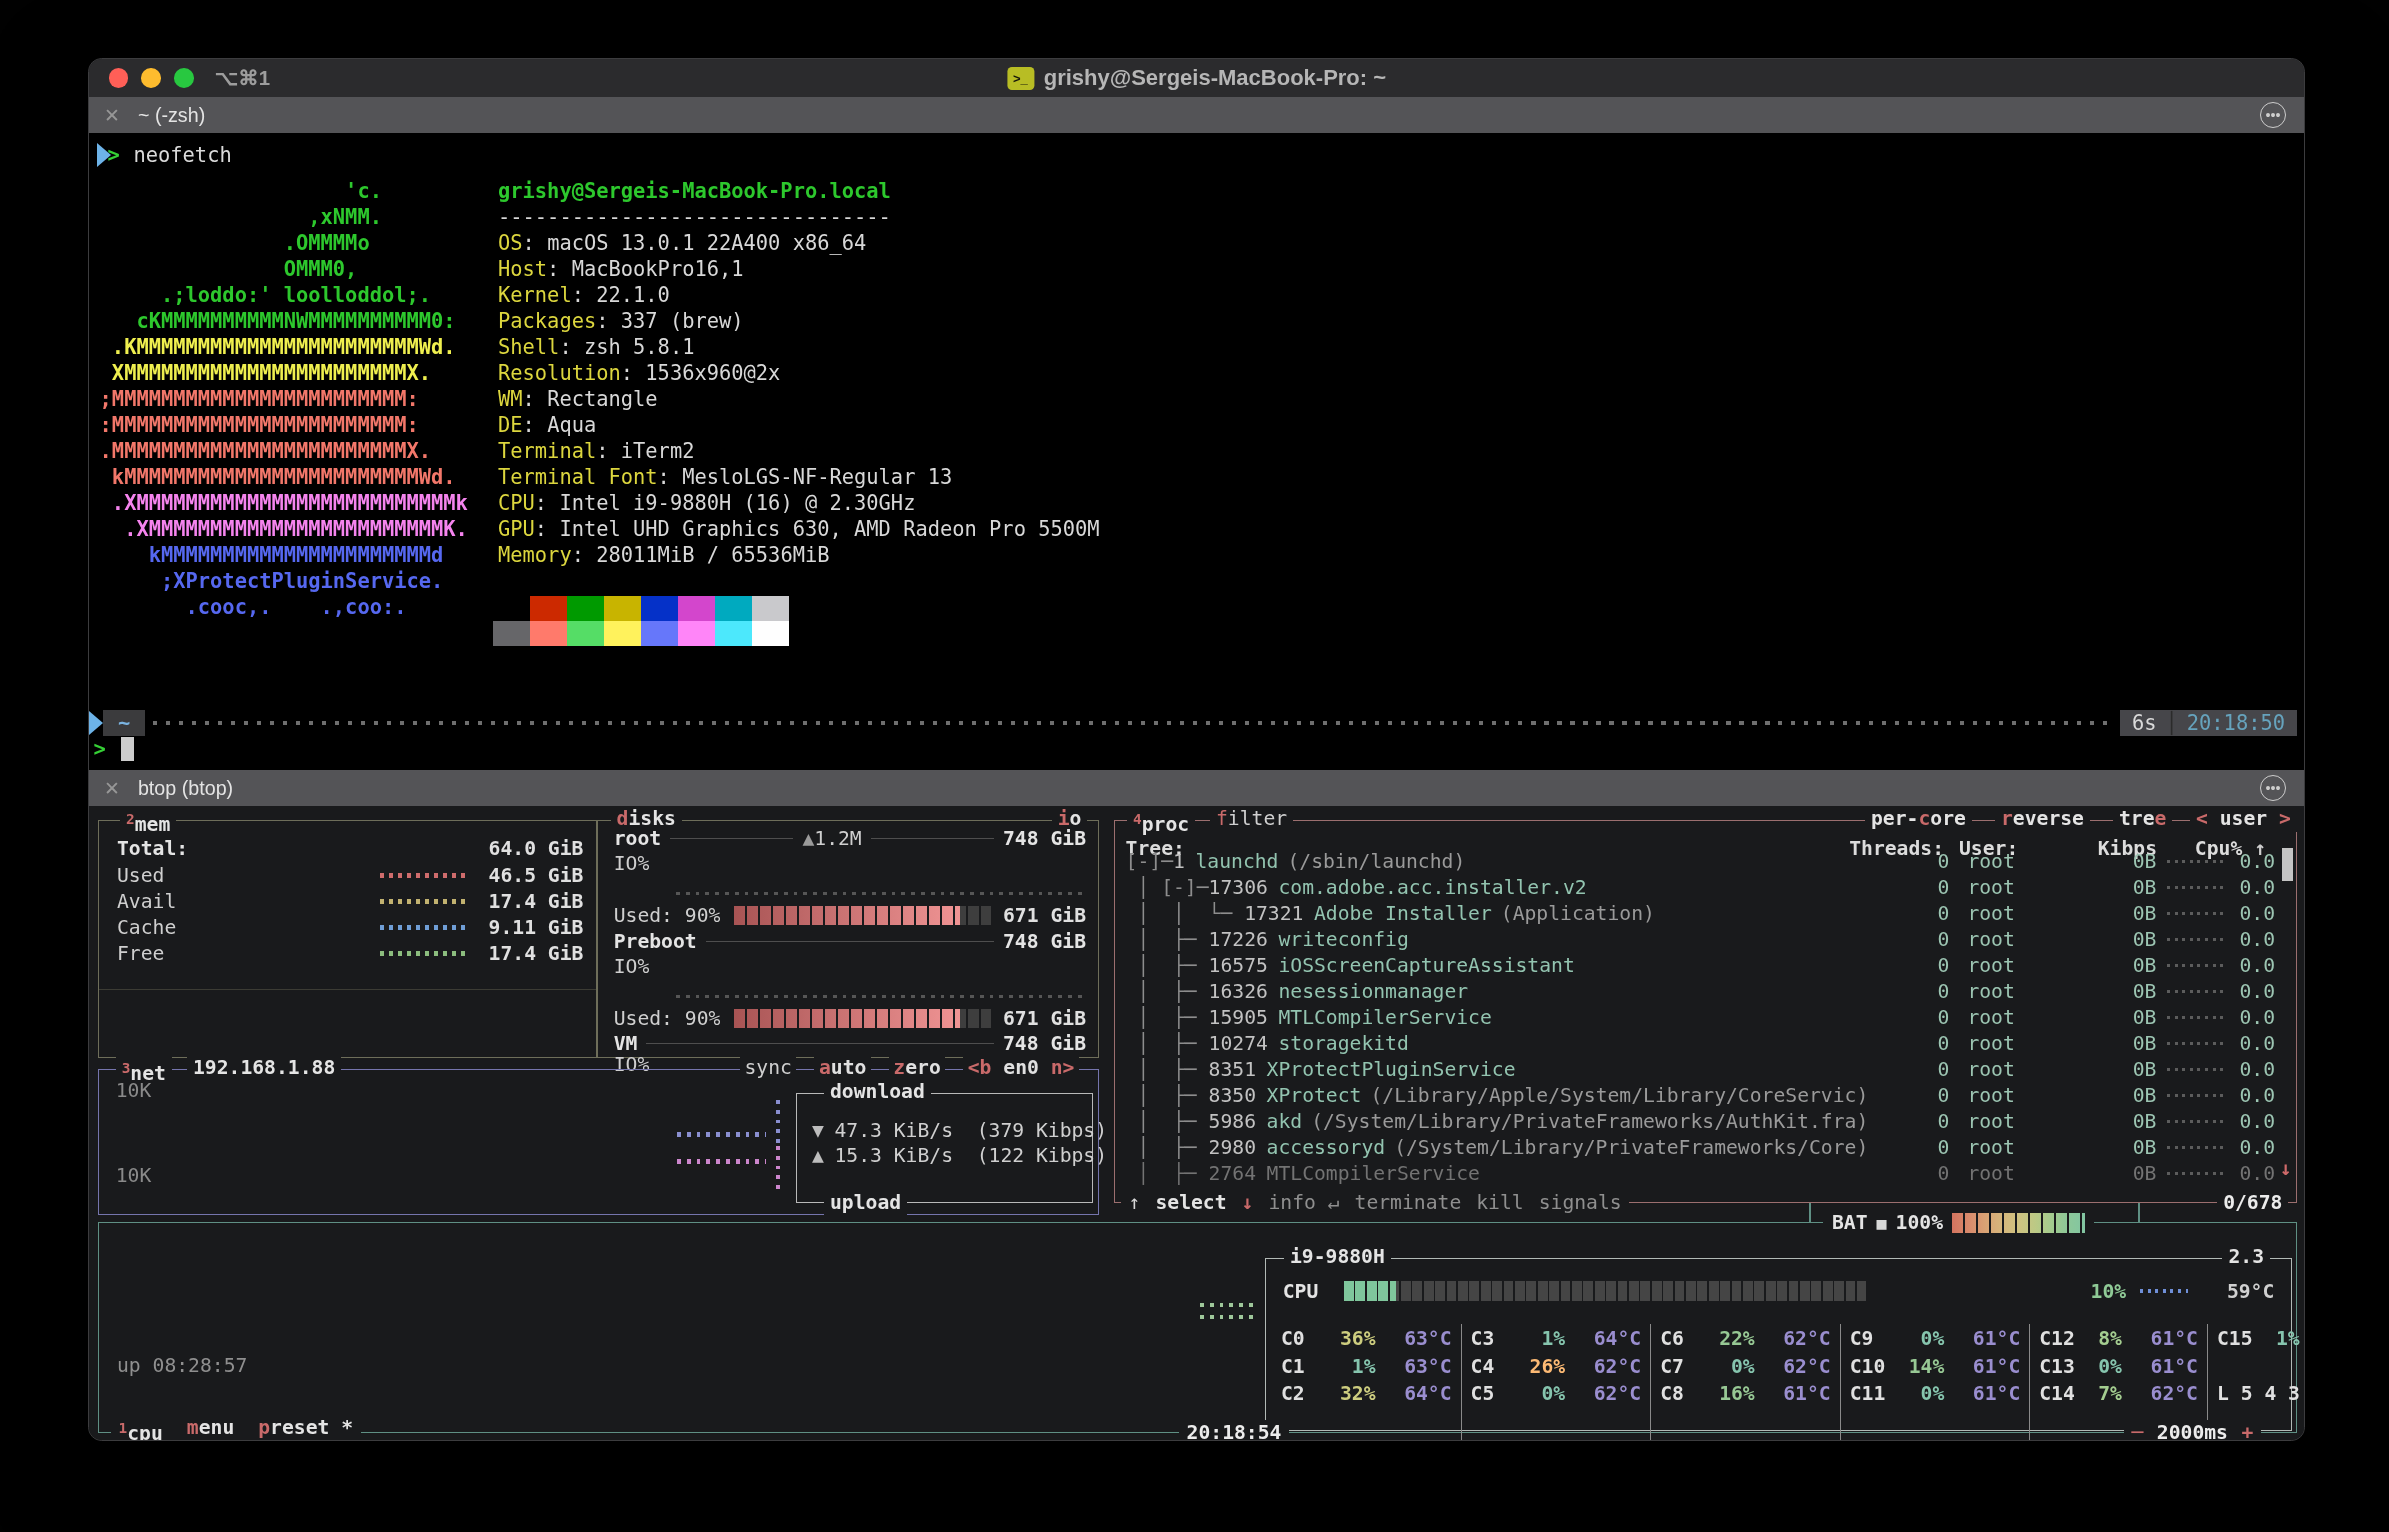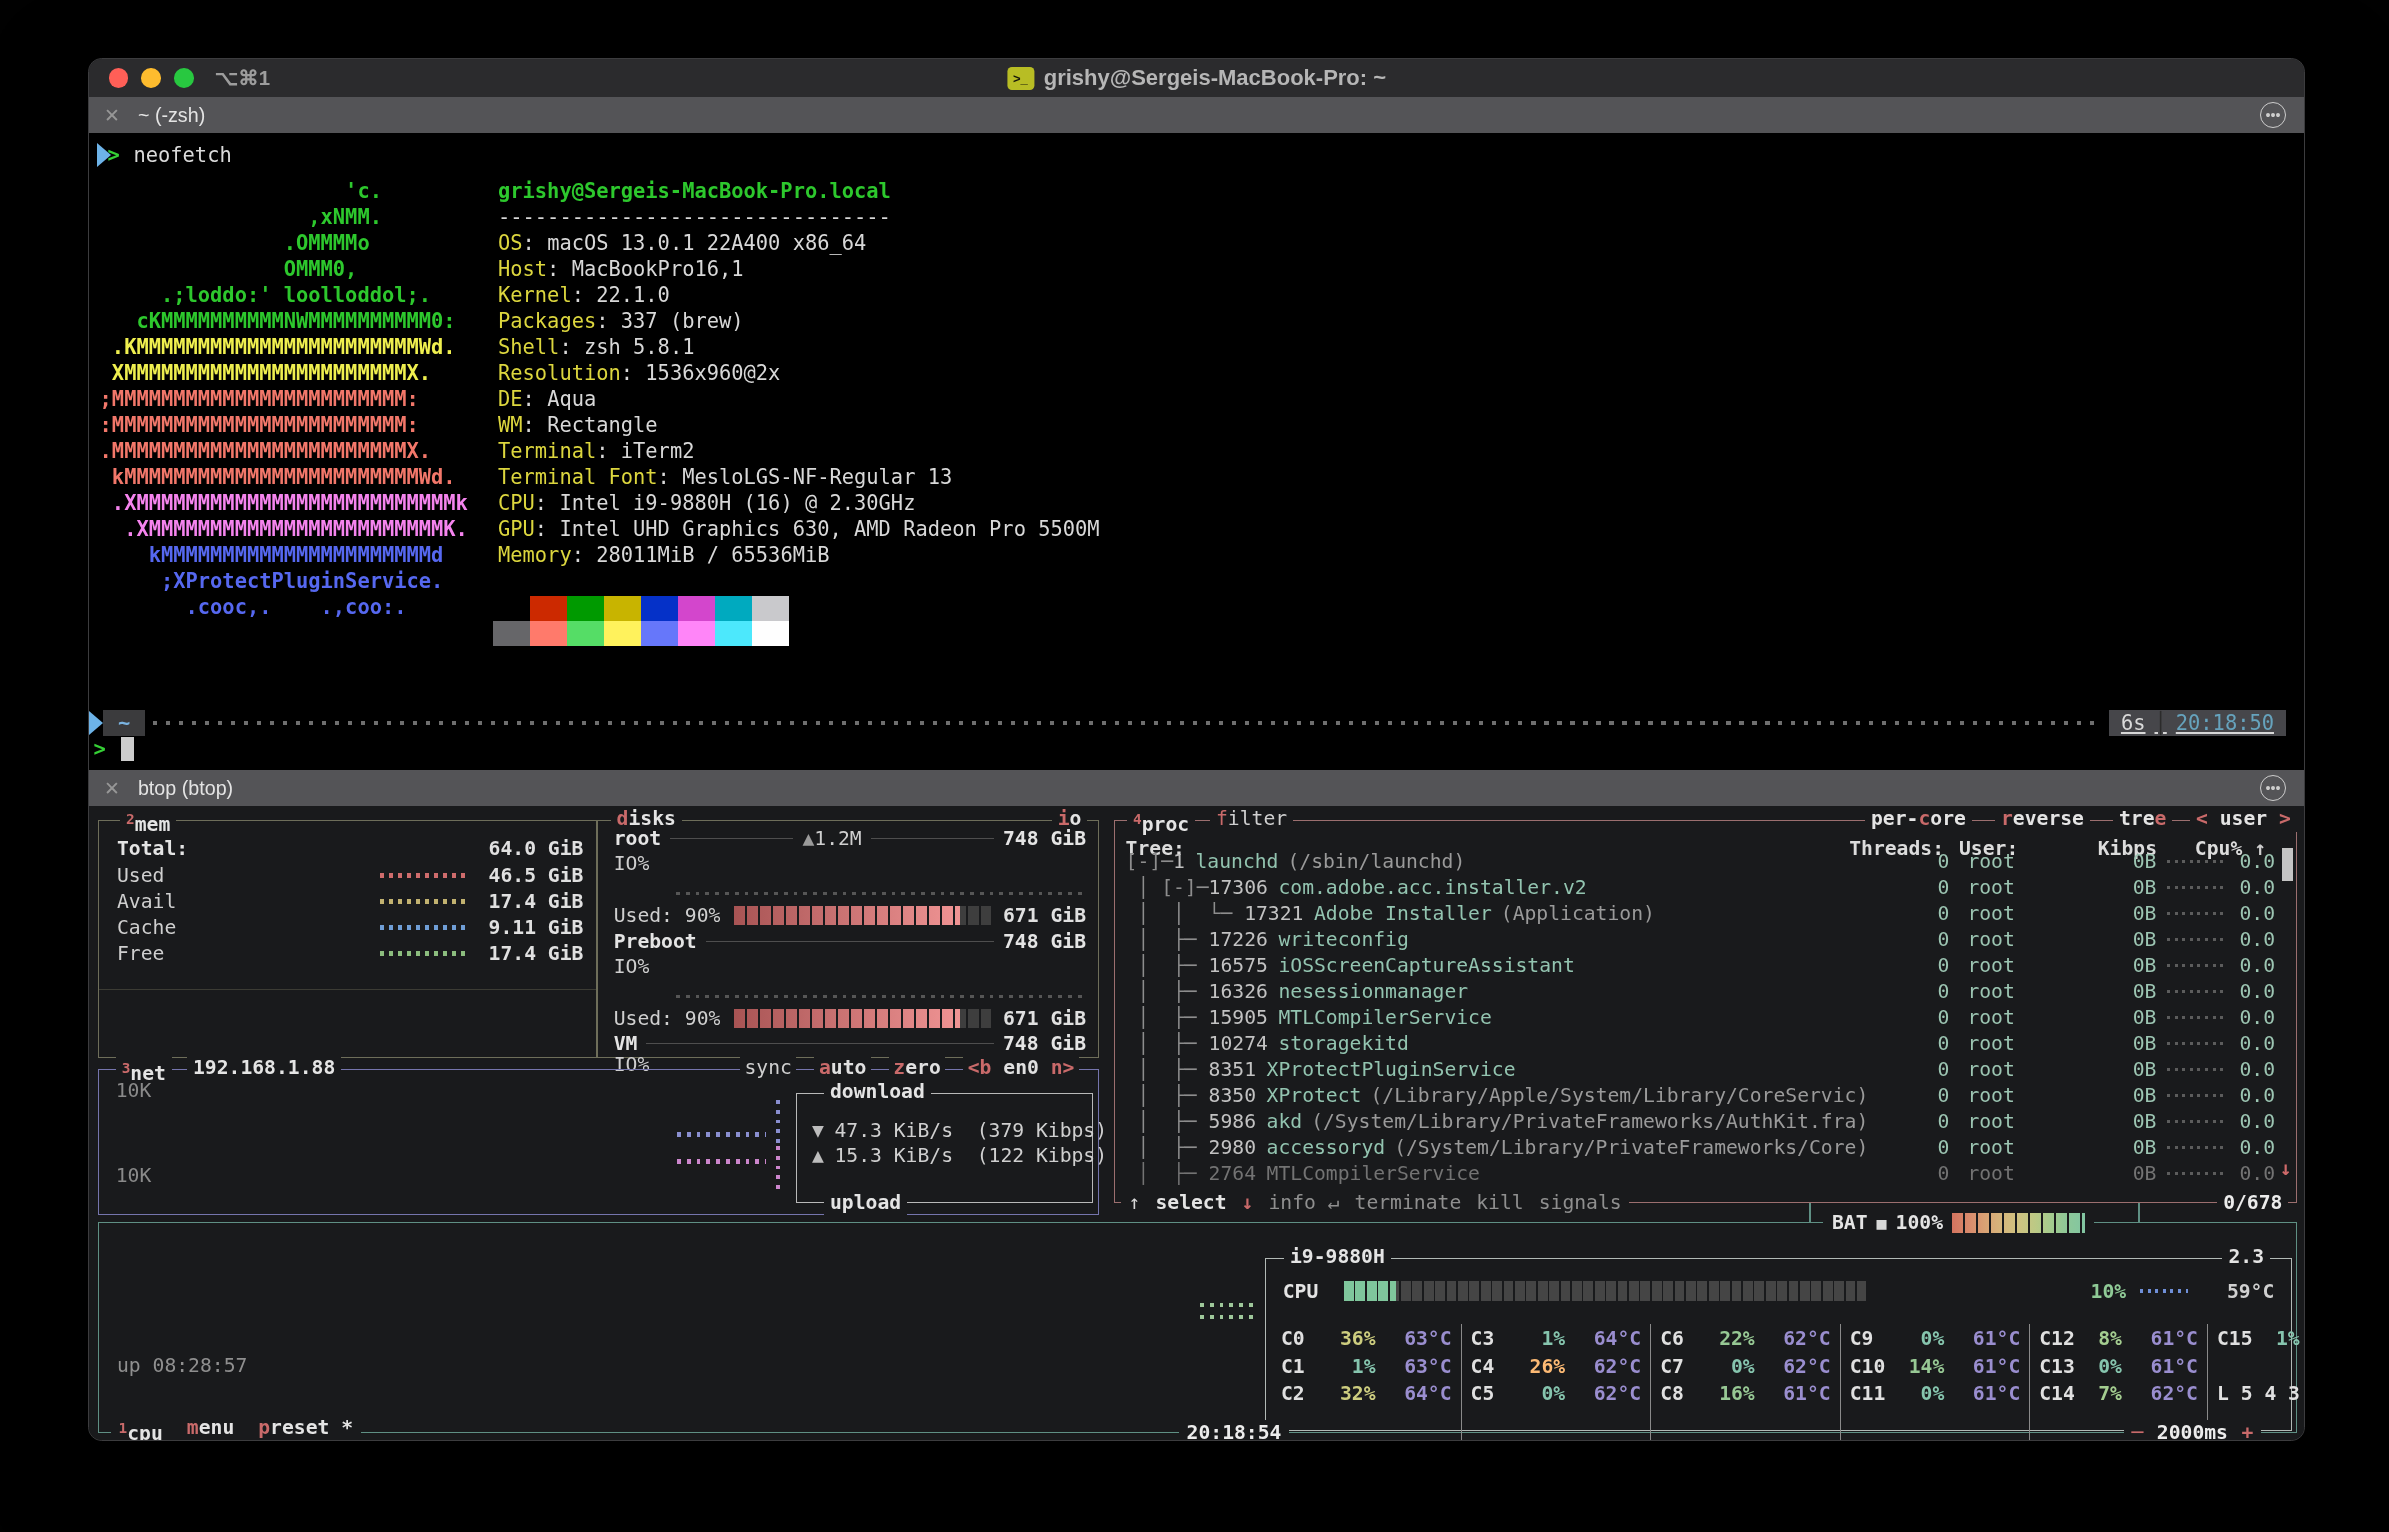--- a/index.html
+++ b/index.html
@@ -32,21 +32,21 @@
   .nf-label{color:#dcd63e;font-weight:normal;}
   .nf-val{white-space:pre;}
   .palette{position:absolute;left:404px;top:463px;}
   .prowp{display:flex;}
   .pcell{width:37px;height:25px;}
   .c00{background:#000000}.c01{background:#cc2900}.c02{background:#009a00}.c03{background:#c8b400}.c04{background:#0531c8}.c05{background:#d346cc}.c06{background:#00aabf}.c07{background:#c9c9cc}
   .c08{background:#666669}.c09{background:#ff7a6b}.c10{background:#55dd66}.c11{background:#fff25c}.c12{background:#6677fa}.c13{background:#ff85f8}.c14{background:#4ce8fc}.c15{background:#fefefe}
   .p10k{position:absolute;left:0;top:577px;width:100%;height:26px;display:flex;align-items:center;}
   .seg-dir{background:#3b3b3d;color:#7ab3e0;padding:0 15px;height:26px;display:flex;align-items:center;font-weight:bold;}
   .leader{flex:1;height:4.5px;margin:0 7.6px;background:repeating-linear-gradient(90deg,#6e6e6e 0 4.5px,transparent 4.5px 13px);}
-  .seg-right{background:#46464a;height:26px;display:flex;align-items:center;padding:0 12px;margin-right:18px;text-decoration:underline;}
+  .seg-right{background:#46464a;height:26px;display:flex;align-items:center;padding:0 12px;margin-right:7px;}
   .seg-dur{color:#dadada;}
   .seg-sep{color:#2b2b2b;margin:0 9px;}
   .seg-time{color:#66a3bd;}
   .inputline{position:absolute;left:7.6px;top:603px;display:flex;align-items:center;height:26px;}
   .cursor{width:13px;height:24px;background:#cccccc;margin-left:15px;}
   
   .pane2{position:relative;height:634px;background:#191a1c;font-size:19.7px;color:#cfcfcf;}
   .bx{position:absolute;border:1.5px solid;}
   .bt{position:absolute;top:-15px;background:#191a1c;padding:0 6px;font-weight:bold;color:#e4e4e4;white-space:nowrap;line-height:26px;}
   .hk{color:#c96a6a;font-weight:bold;font-size:14.4px;vertical-align:6.8px;}
@@ -182,22 +182,22 @@
 
     <div class="nfinfo">
       <div class="nf-title">grishy@Sergeis-MacBook-Pro.local</div>
       <div class="nf-sep">--------------------------------</div>
       <div><span class="nf-label">OS</span>: <span class="nf-val">macOS 13.0.1 22A400 x86_64</span></div>
       <div><span class="nf-label">Host</span>: <span class="nf-val">MacBookPro16,1</span></div>
       <div><span class="nf-label">Kernel</span>: <span class="nf-val">22.1.0</span></div>
       <div><span class="nf-label">Packages</span>: <span class="nf-val">337 (brew)</span></div>
       <div><span class="nf-label">Shell</span>: <span class="nf-val">zsh 5.8.1</span></div>
       <div><span class="nf-label">Resolution</span>: <span class="nf-val">1536x960@2x</span></div>
+      <div><span class="nf-label">WM</span>: <span class="nf-val">Rectangle</span></div>
       <div><span class="nf-label">DE</span>: <span class="nf-val">Aqua</span></div>
-      <div><span class="nf-label">WM</span>: <span class="nf-val">Rectangle</span></div>
       <div><span class="nf-label">Terminal</span>: <span class="nf-val">iTerm2</span></div>
       <div><span class="nf-label">Terminal Font</span>: <span class="nf-val">MesloLGS-NF-Regular 13</span></div>
       <div><span class="nf-label">CPU</span>: <span class="nf-val">Intel i9-9880H (16) @ 2.30GHz</span></div>
       <div><span class="nf-label">GPU</span>: <span class="nf-val">Intel UHD Graphics 630, AMD Radeon Pro 5500M</span></div>
       <div><span class="nf-label">Memory</span>: <span class="nf-val">28011MiB / 65536MiB</span></div>
     </div>
 
     <div class="palette">
       <div class="prowp">
         <div class="pcell c00"></div>

